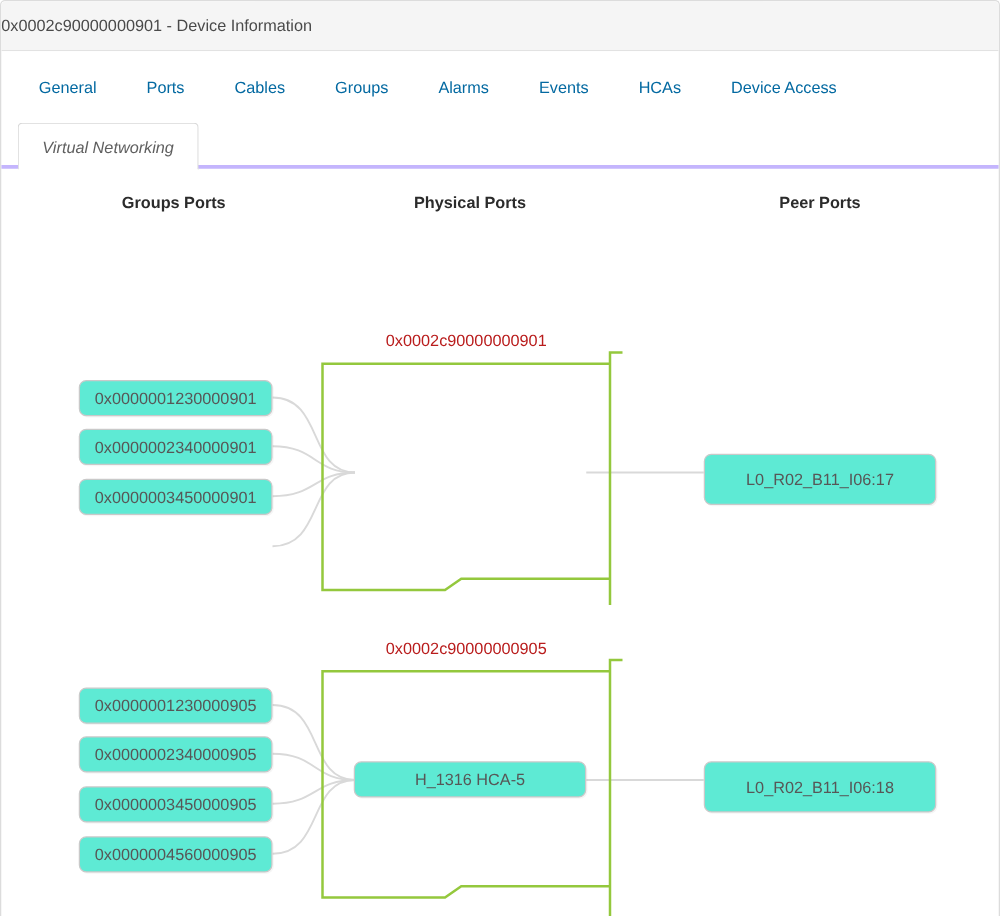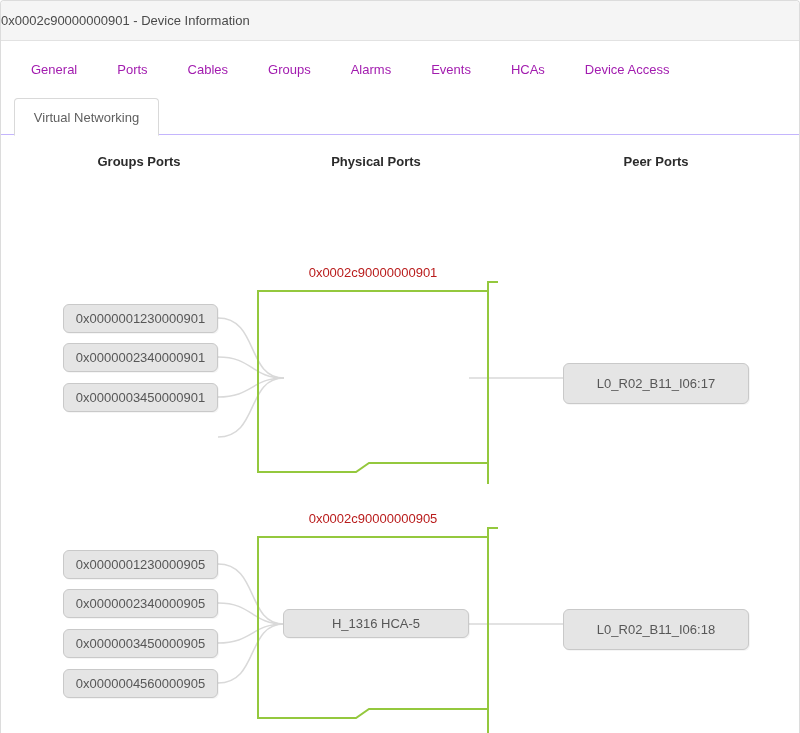--- a/index.html
+++ b/index.html
@@ -10,42 +10,42 @@
     border-radius:4px 4px 0 0; overflow:hidden;
   }
   .titlebar {
     height:40px; background:#f5f5f5; border-bottom:1px solid #e2e2e2;
     border-radius:4px 4px 0 0; display:flex; align-items:center; padding-left:0;
   }
   .titlebar span { font-size:13px; color:#4a4a4a; }
   .tabrow {
     height:57px; display:flex; align-items:center; padding-left:30px; gap:40px;
   }
-  .tab { font-size:13px; color:#a21caf; cursor:pointer; white-space:nowrap; }
+  .tab { font-size:13px; color:#0369a1; cursor:pointer; white-space:nowrap; }
   .subtabrow {
-    height:37px; border-bottom:1px solid #c4b5fd; display:flex; padding-left:13px;
+    height:37px; border-bottom:3px solid #c4b5fd; display:flex; padding-left:13px;font-style:italic;
   }
   .subtab {
     width:145px; height:38px; margin-bottom:-1px; background:#fff;
     border:1px solid #d9d9d9; border-bottom:1px solid #fff;
     border-radius:4px 4px 0 0; display:flex; align-items:center; justify-content:center;
     font-size:13px; color:#5f5f5f; cursor:pointer;
   }
   .canvas { position:absolute; top:0; left:0; width:800px; height:733px; pointer-events:none; }
   .canvas svg { position:absolute; top:0; left:0; }
   .colhead {
     position:absolute; transform:translateX(-50%); font-size:13px; font-weight:bold;
     color:#2b2b2b; top:153px; white-space:nowrap;
   }
   .group-label {
     position:absolute; left:257px; width:230px; text-align:center;
     font-size:13px; color:#b91c1c; white-space:nowrap;
   }
   .node {
-    position:absolute; background:#e5e5e5; border:1px solid #c9c9c9; border-radius:6px;
+    position:absolute; background:#5eead4; border:1px solid #c9c9c9; border-radius:6px;
     display:flex; align-items:center; justify-content:center;
     font-size:13px; color:#575757; white-space:nowrap; pointer-events:auto; cursor:pointer;
     box-shadow:1px 1px 0 rgba(0,0,0,0.04);
   }
   .vport { left:62px; width:155px; height:29px; }
   .hca   { left:282px; width:186px; height:29px; }
   .peer  { left:562px; width:186px; height:41px; }
 </style>
 </head>
 <body>

